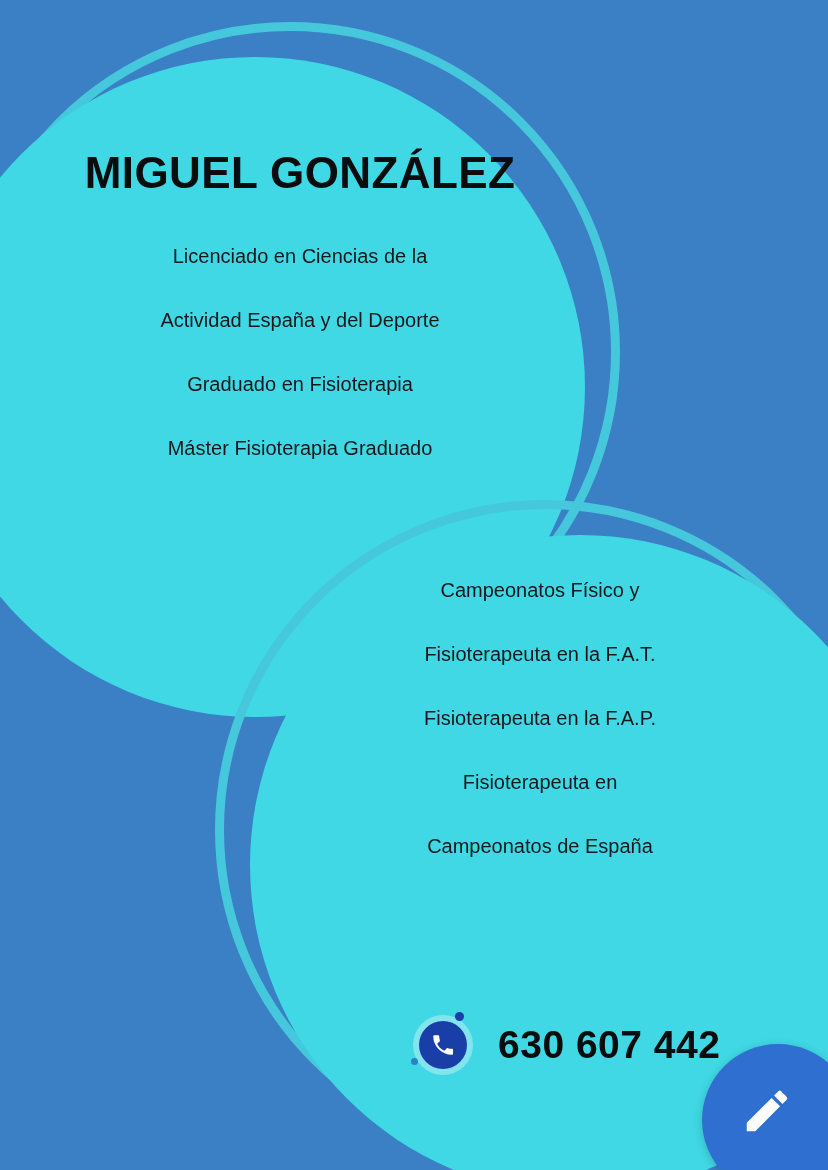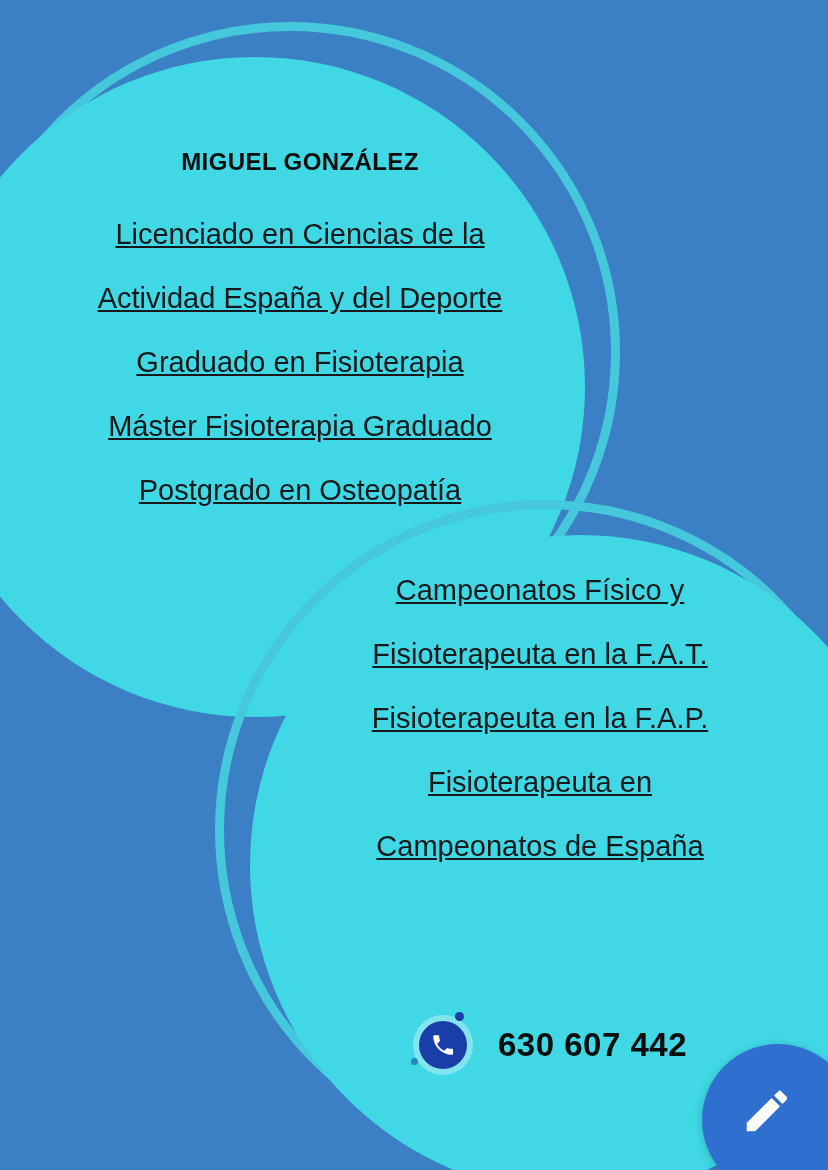--- a/index.html
+++ b/index.html
@@ -78,34 +78,33 @@
     top: 148px;
     width: 560px;
   }
   .block-bottom {
     left: 270px;
     top: 558px;
     width: 540px;
   }
 
   .name {
-    font-size: 24px;
+    font-size: 44px;
     font-weight: bold;
     letter-spacing: 0.4px;
     margin-bottom: 26px;
     color: #0b0c0e;
   }
 
   .line {
-    font-size: 29px;
+    font-size: 20px;
     line-height: 64px;
     font-weight: 400;
     color: #17181b;
     white-space: nowrap;
-    text-decoration: underline;
   }
 
   
   .phone-row {
     position: absolute;
     left: 410px;
     top: 1012px;
     display: flex;
     align-items: center;
     gap: 22px;
@@ -151,21 +150,21 @@
     left: 1px;
     top: 46px;
     width: 7px;
     height: 7px;
     border-radius: 50%;
     background: rgba(26,62,168,0.55);
   }
   .phone-icon svg { display: block; }
 
   .phone-number {
-    font-size: 33px;
+    font-size: 39px;
     font-weight: bold;
     color: #0b0c0e;
     letter-spacing: 0.5px;
   }
 
   
   .fab {
     position: absolute;
     right: -26px;
     bottom: -26px;
@@ -194,21 +193,20 @@
 
   <div class="circle-bottom-ring"></div>
   <div class="circle-bottom-fill"></div>
 
   <div class="block block-top">
     <div class="name">MIGUEL GONZÁLEZ</div>
     <div class="line">Licenciado en Ciencias de la</div>
     <div class="line">Actividad España y del Deporte</div>
     <div class="line">Graduado en Fisioterapia</div>
     <div class="line">Máster Fisioterapia Graduado</div>
-    <div class="line">Postgrado en Osteopatía</div>
   </div>
 
   <div class="block block-bottom">
     <div class="line">Campeonatos Físico y</div>
     <div class="line">Fisioterapeuta en la F.A.T.</div>
     <div class="line">Fisioterapeuta en la F.A.P.</div>
     <div class="line">Fisioterapeuta en</div>
     <div class="line">Campeonatos de España</div>
   </div>
 

